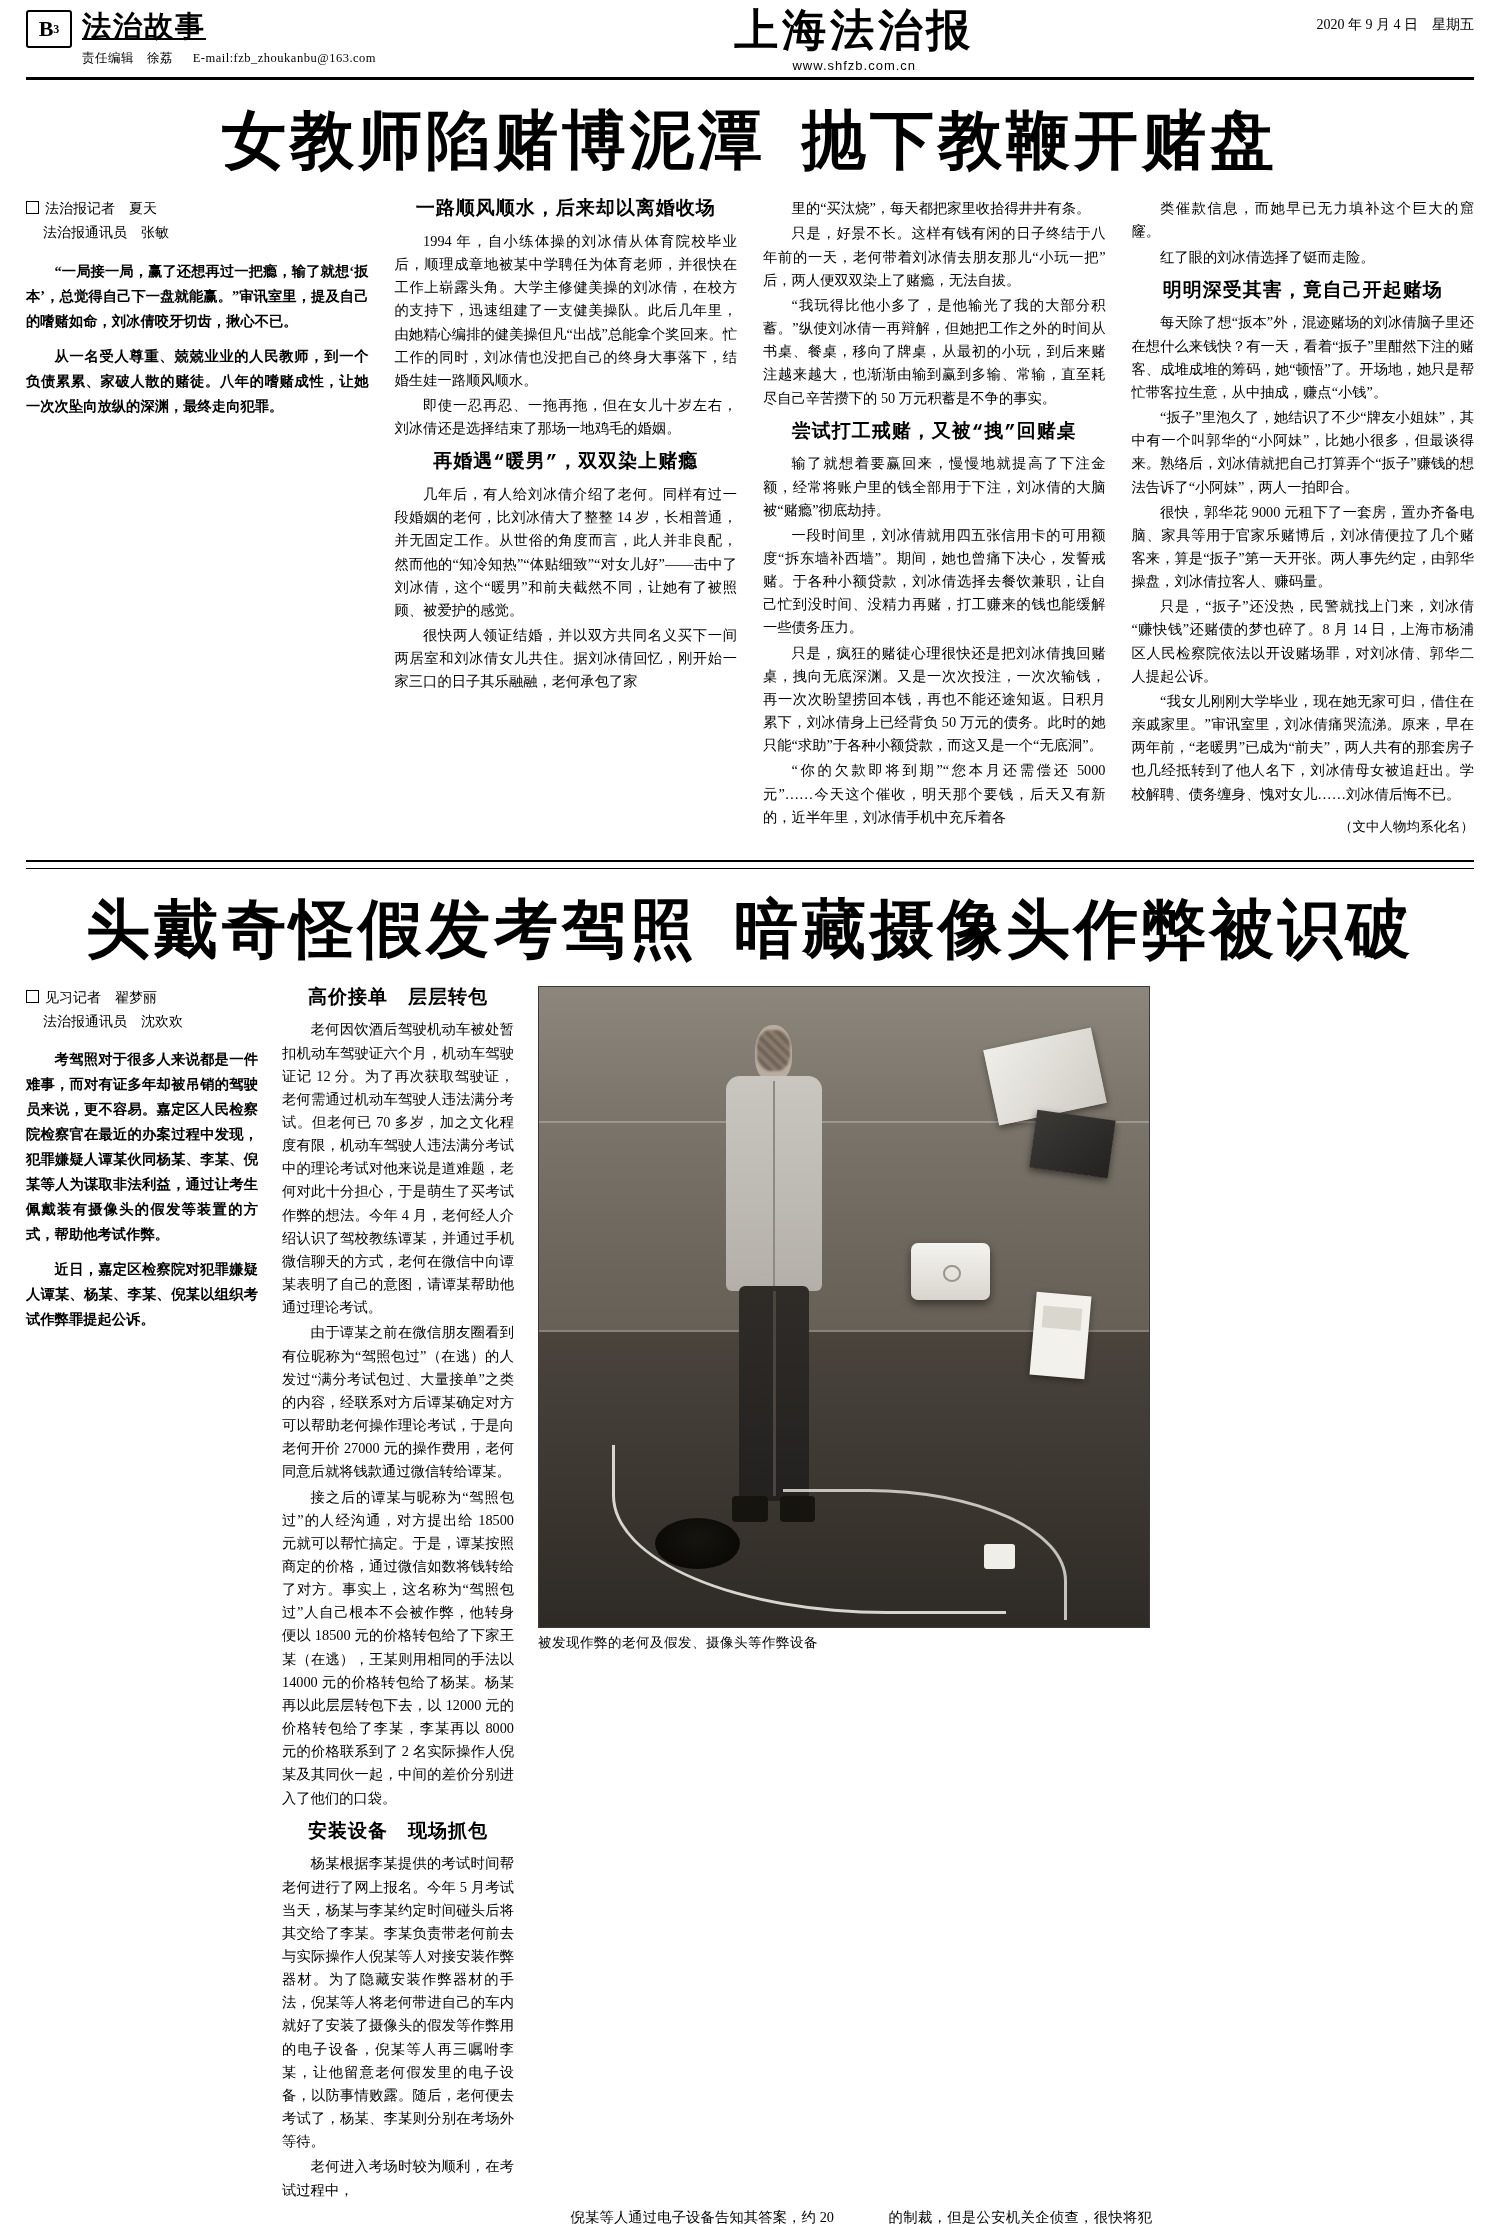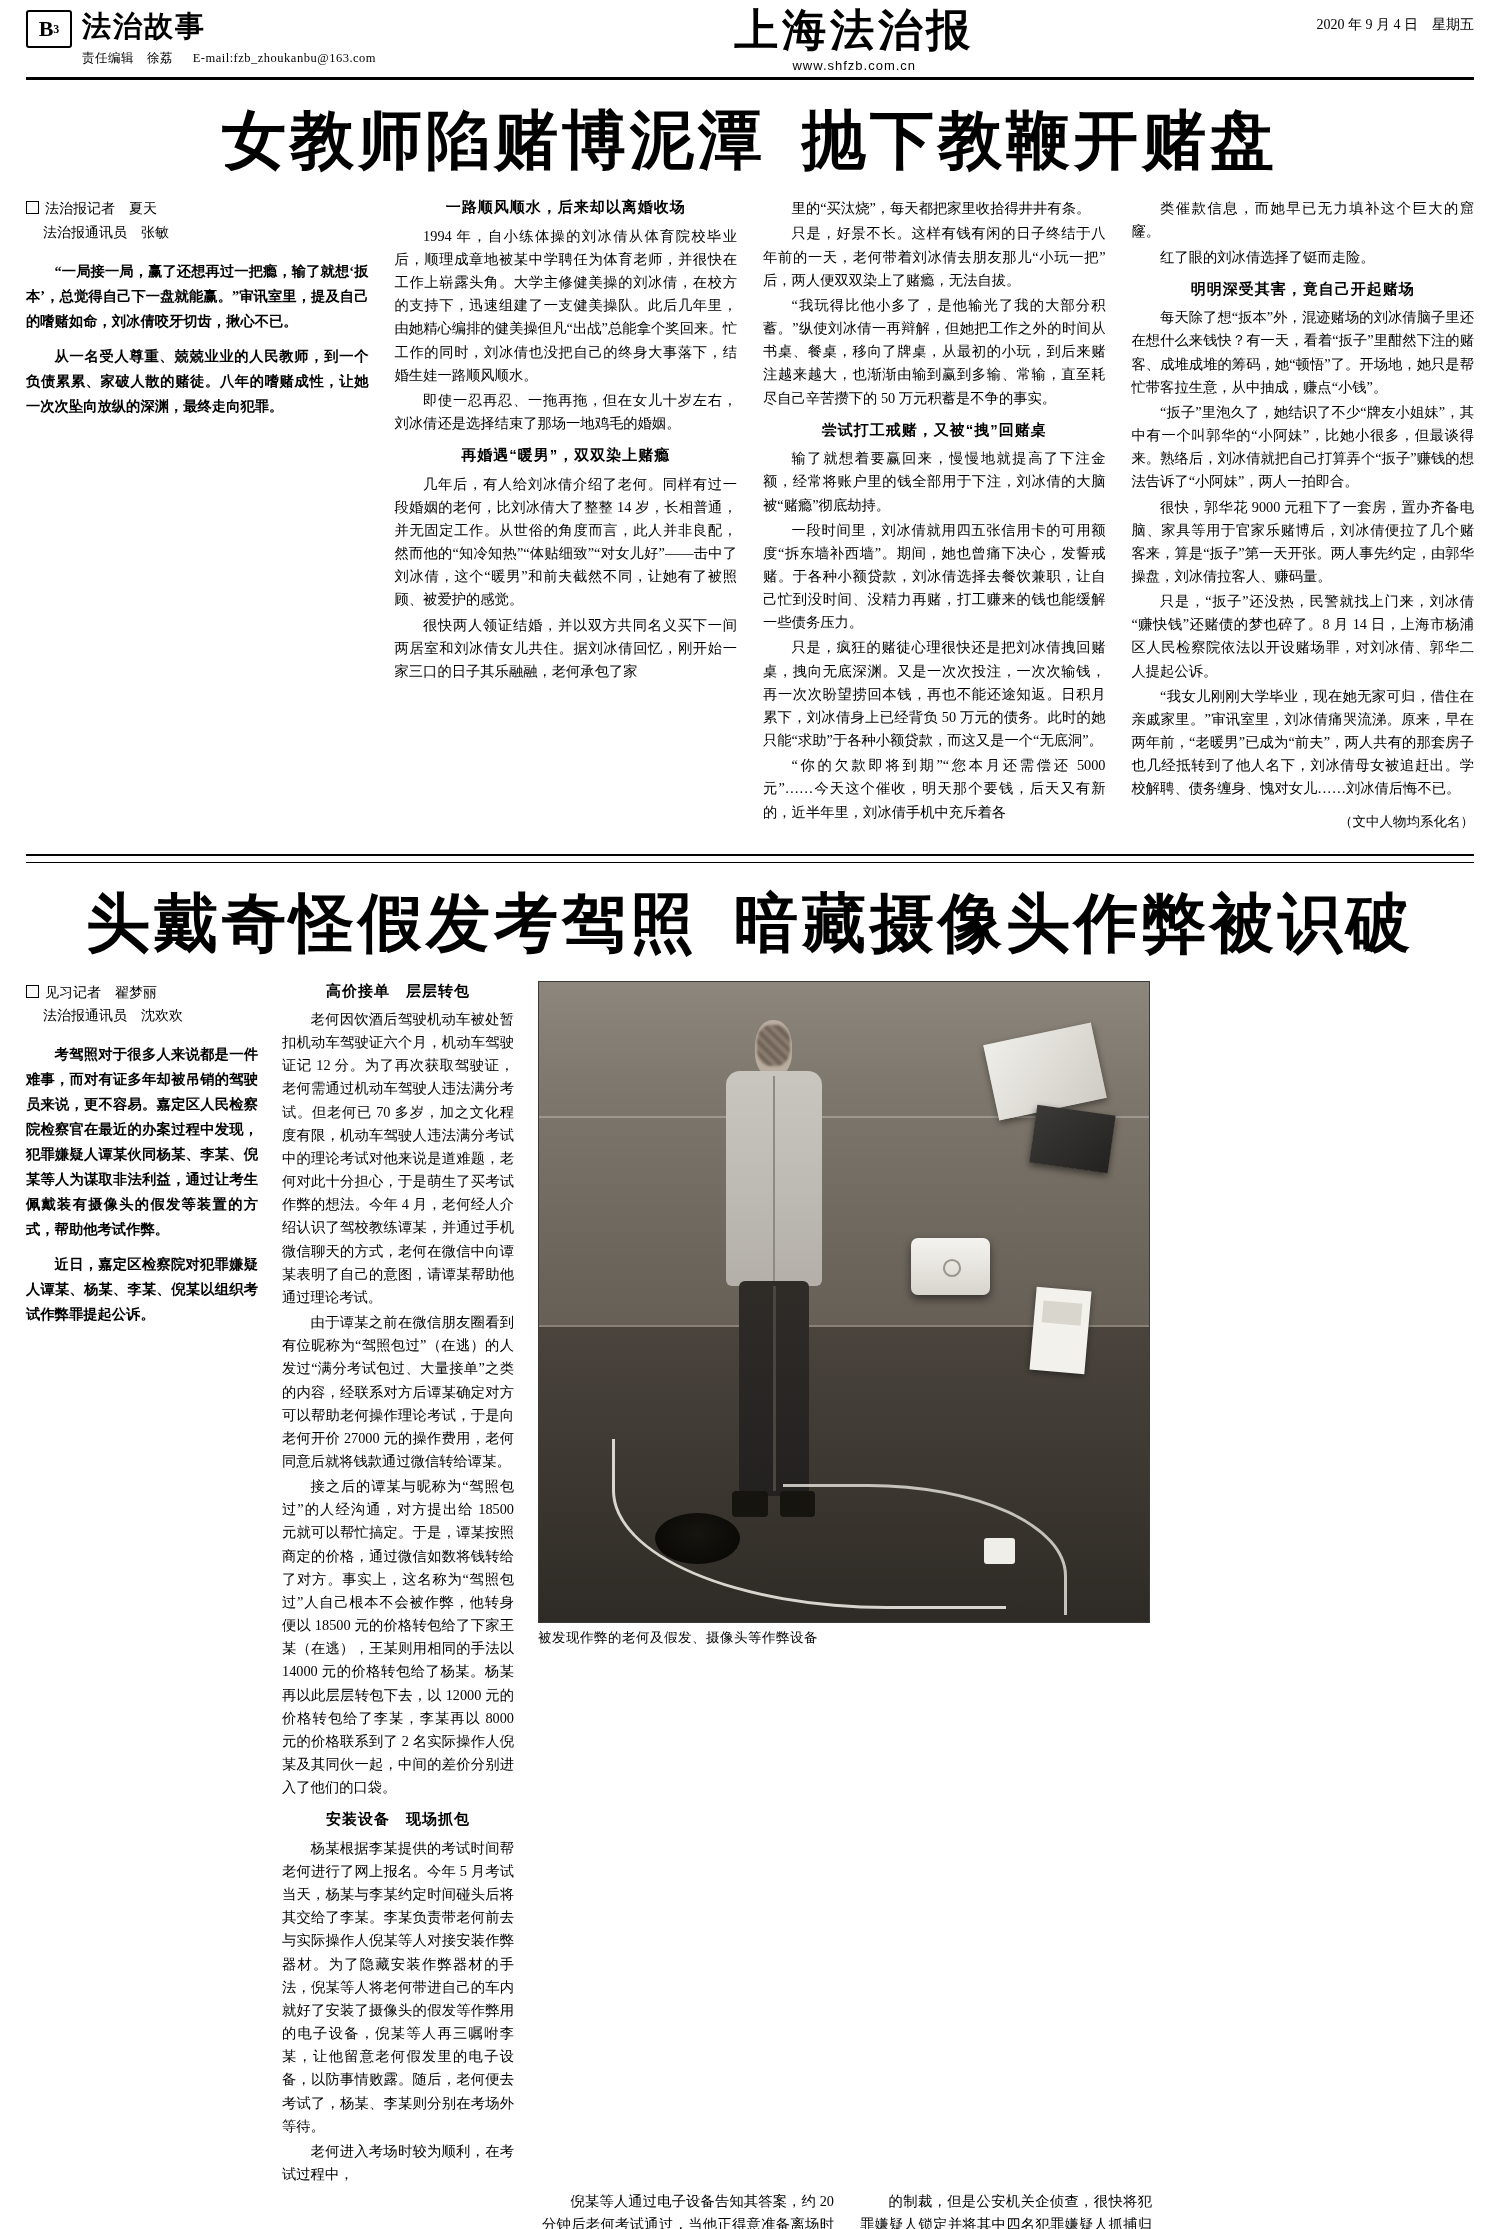--- a/index.html
+++ b/index.html
@@ -36,20 +36,21 @@
     margin-top:2px;
   }
   .badge .sub{font-size:12px;vertical-align:sub;}
   .mh-sec{
     font-family:"DejaVu Sans","Liberation Sans",sans-serif;
     font-weight:bold;
     font-size:29px;
     letter-spacing:2px;
     line-height:1;
     margin-top:4px;
+    text-decoration:underline;
   }
   .mh-editor{
     font-size:12.5px;
     margin-top:9px;
     letter-spacing:0.5px;
     white-space:nowrap;
   }
   .mh-editor span{margin-right:16px;}
   .mh-center{
     flex:1 1 auto;
@@ -99,23 +100,23 @@
   }
   .cols-4{grid-template-columns:1fr 1fr 1fr 1fr;}
   .col{
     font-size:14.3px;
     line-height:1.62;
     text-align:justify;
   }
   .col p{margin:0 0 2px 0;text-indent:2em;}
   .subhead{
     text-align:center;
-    font-family:Liberation Sans, sans-serif;
+    font-family:Liberation Mono, monospace;
     font-weight:bold;
-    font-size:15px;
+    font-size:19px;
     letter-spacing:1px;
     margin:10px 0 8px 0;
     line-height:1.3;
   }
   .subhead.first{margin-top:0;}
   .byline{
     font-size:14px;
     line-height:1.7;
     margin-bottom:14px;
   }

